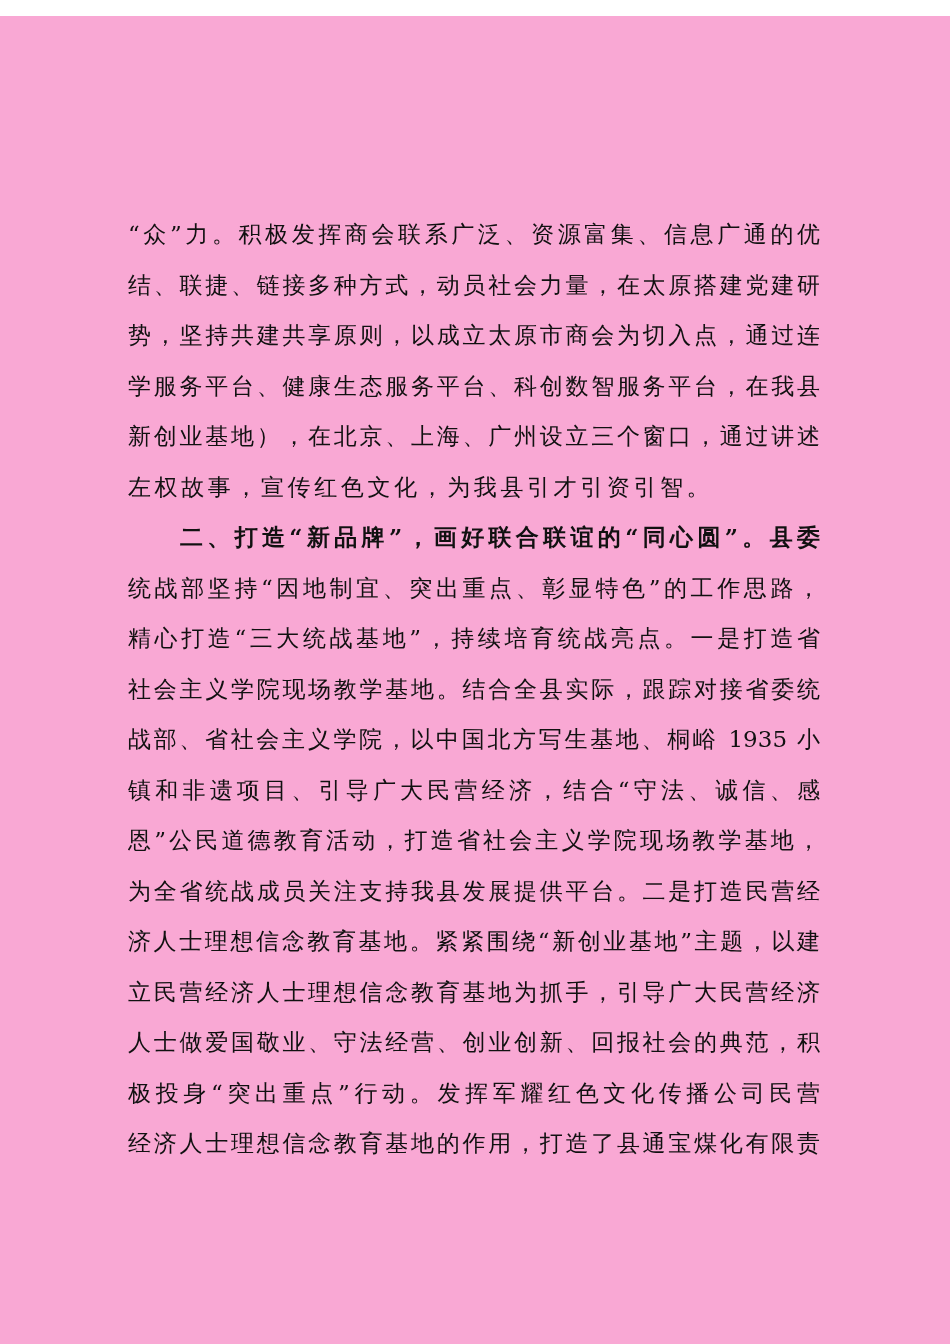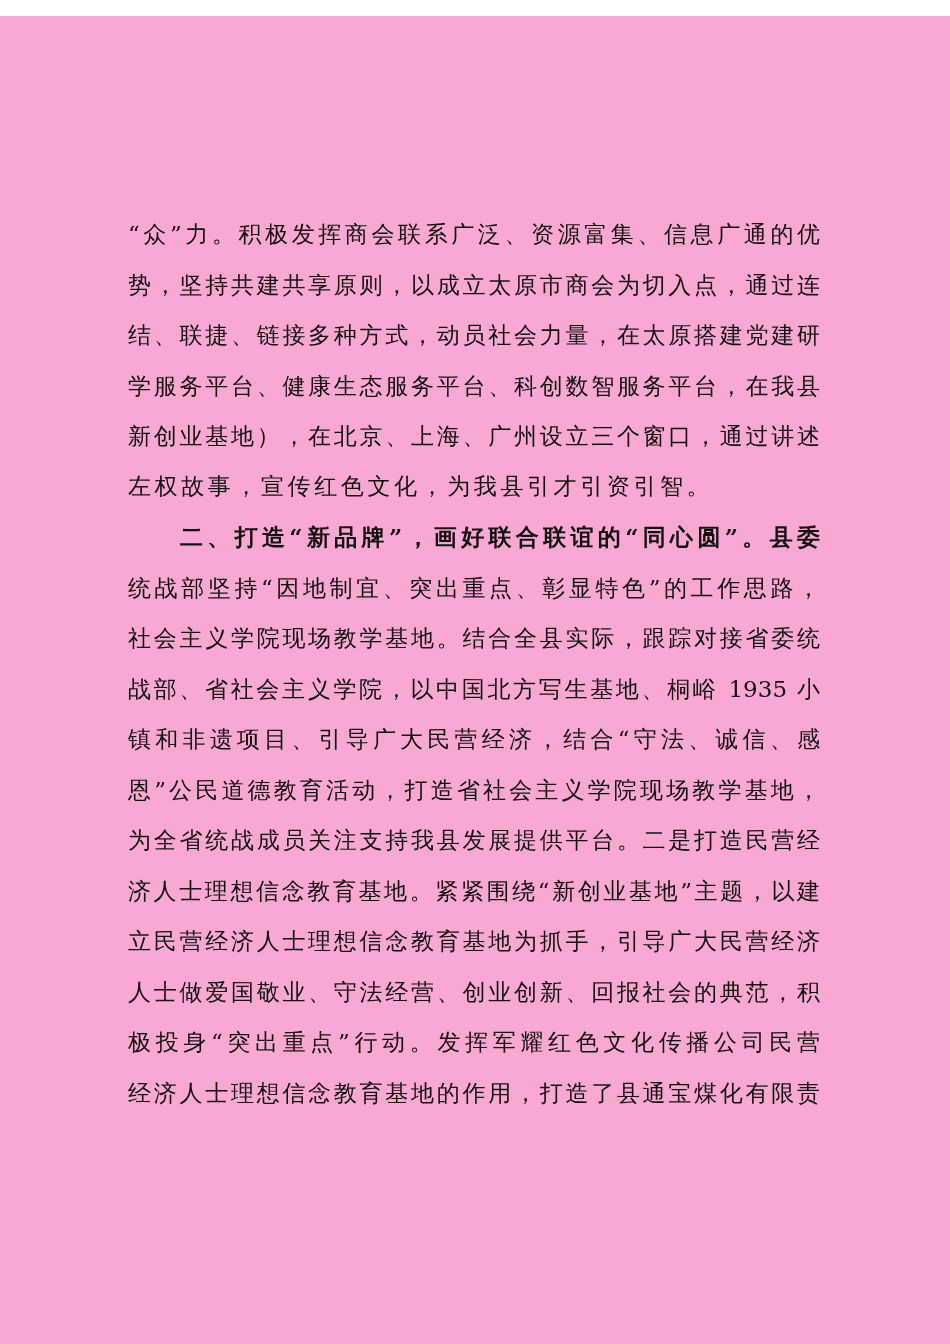--- a/index.html
+++ b/index.html
@@ -41,45 +41,45 @@
       font-size: 23px;
       white-space: nowrap;
       text-align: justify;
       text-align-last: justify;
       overflow: hidden;
     }
     .line.last {
       text-align: center;
       text-align-last: left;
       letter-spacing: 3.6px;
-      font-family: Liberation Serif, serif;
     }
     .line.indent {
       padding-left: 52px;
       font-weight: bold;
     }
   </style>
 </head>
 <body>
 
 <div class="page">
   <div class="body-text">
 
     <div class="paragraph">
       <span class="line">“众”力。积极发挥商会联系广泛、资源富集、信息广通的优</span>
+      <span class="line">结、联捷、链接多种方式，动员社会力量，在太原搭建党建研</span>
       <span class="line">势，坚持共建共享原则，以成立太原市商会为切入点，通过连</span>
-      <span class="line">结、联捷、链接多种方式，动员社会力量，在太原搭建党建研</span>
       <span class="line">学服务平台、健康生态服务平台、科创数智服务平台，在我县</span>
       <span class="line">新创业基地），在北京、上海、广州设立三个窗口，通过讲述</span>
       <span class="line last">左权故事，宣传红色文化，为我县引才引资引智。</span>
     </div>
 
     <div class="paragraph">
       <span class="line indent">二、打造“新品牌”，画好联合联谊的“同心圆”。县委</span>
       <span class="line">统战部坚持“因地制宜、突出重点、彰显特色”的工作思路，</span>
+      <span class="line">精心打造“三大统战基地”，持续培育统战亮点。一是打造省</span>
       <span class="line">社会主义学院现场教学基地。结合全县实际，跟踪对接省委统</span>
       <span class="line">战部、省社会主义学院，以中国北方写生基地、桐峪 1935 小</span>
       <span class="line">镇和非遗项目、引导广大民营经济，结合“守法、诚信、感</span>
       <span class="line">恩”公民道德教育活动，打造省社会主义学院现场教学基地，</span>
       <span class="line">为全省统战成员关注支持我县发展提供平台。二是打造民营经</span>
       <span class="line">济人士理想信念教育基地。紧紧围绕“新创业基地”主题，以建</span>
       <span class="line">立民营经济人士理想信念教育基地为抓手，引导广大民营经济</span>
       <span class="line">人士做爱国敬业、守法经营、创业创新、回报社会的典范，积</span>
       <span class="line">极投身“突出重点”行动。发挥军耀红色文化传播公司民营</span>
       <span class="line">经济人士理想信念教育基地的作用，打造了县通宝煤化有限责</span>

